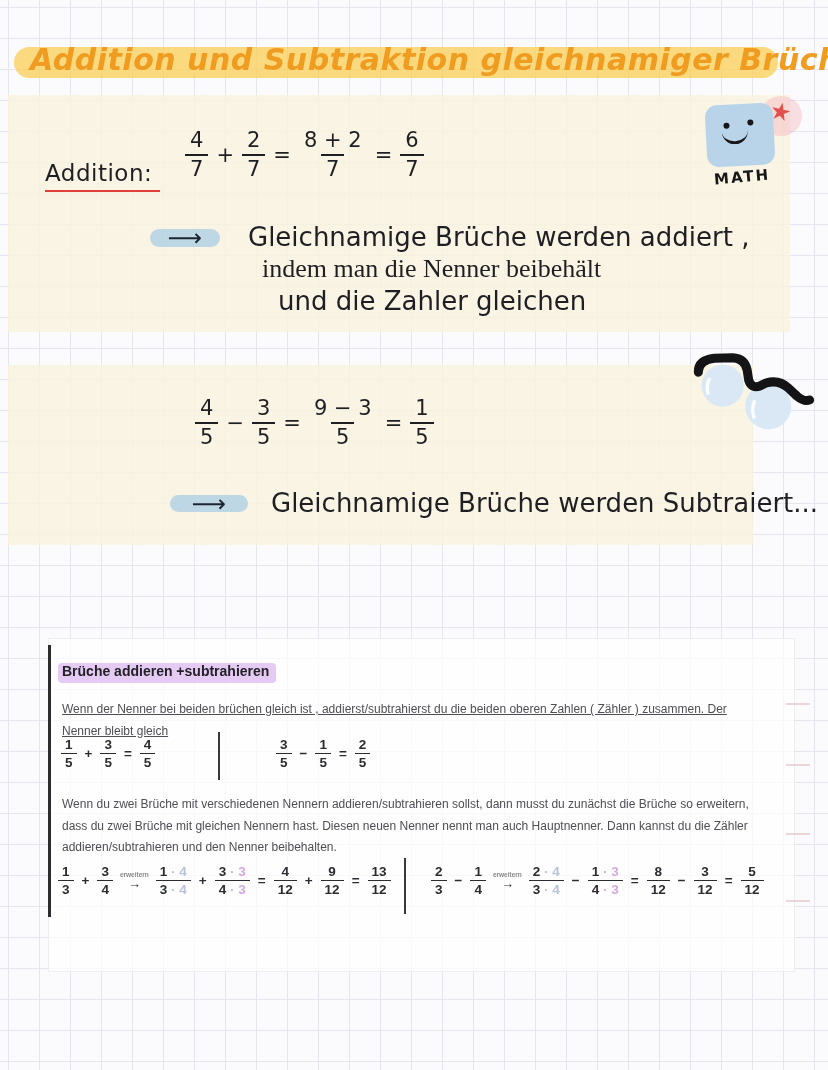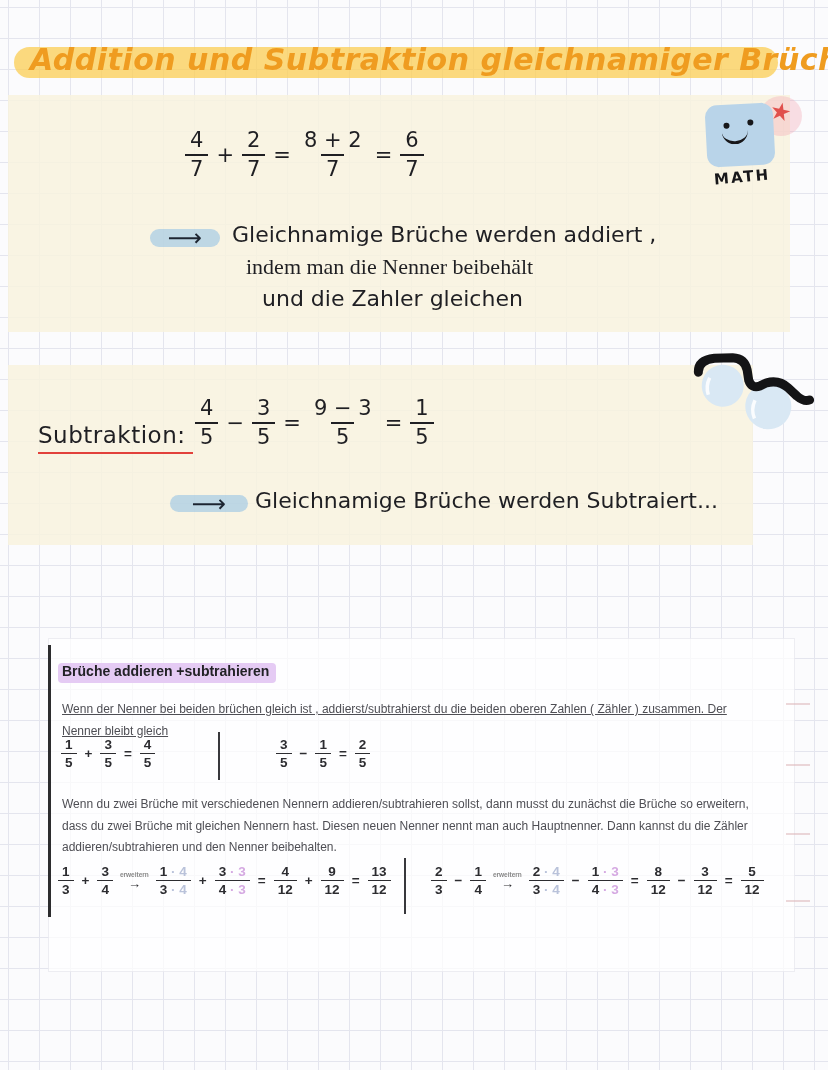--- a/index.html
+++ b/index.html
@@ -35,21 +35,21 @@
   .frac{display:inline-flex;flex-direction:column;align-items:center;margin:0 3px;}
   .fn{padding:0 5px 2px;white-space:nowrap;}
   .fd{border-top:2px solid #1f1f23;padding:1px 5px 0;white-space:nowrap;}
   .op{margin:0 5px;}
 
   
   .pill{border-radius:9px;background:rgba(150,195,228,.6);display:flex;
     align-items:center;justify-content:center;color:#1c2430;}
   .pill1{left:150px;top:229px;width:70px;height:18px;font-size:24px;}
   .pill2{left:170px;top:495px;width:78px;height:17px;font-size:24px;}
-  .note{font-size:22px;color:#1f1f23;white-space:nowrap;}
+  .note{font-size:26px;color:#1f1f23;white-space:nowrap;margin-left:16px;}
   .note-a1{left:232px;top:222px;}
   .note-a2{left:246px;top:254px;font-family:Liberation Serif, serif;}
   .note-a3{left:262px;top:286px;}
   .note-s{left:255px;top:488px;}
 
   
   .sticker{left:698px;top:96px;width:110px;height:96px;}
   .sticker .glow{position:absolute;left:62px;top:0;width:42px;height:40px;border-radius:50%;
     background:rgba(242,160,175,.32);}
   .sticker .folder{position:absolute;left:8px;top:8px;width:68px;height:62px;
@@ -96,20 +96,21 @@
 
 <div class="page">
 
   <div class="abs title-hl"></div>
   <div class="abs title">Addition und Subtraktion gleichnamiger Brüche</div>
 
   <div class="abs box1"></div>
 
   <div class="abs box2"></div>
 
+  <div class="abs hand-label lbl-add">Addition:</div>
   <div class="abs eq eq-hand eq-add">
       <span class="frac">
         <span class="fn"><span>4</span></span>
         <span class="fd"><span>7</span></span>
       </span>
       <span class="op">+</span>
       <span class="frac">
         <span class="fn"><span>2</span></span>
         <span class="fd"><span>7</span></span>
       </span>
@@ -134,21 +135,20 @@
     </div>
     <div class="star">★</div>
     <div class="cap">MATH</div>
   </div>
 
   <div class="abs pill pill1">⟶</div>
   <div class="abs note note-a1">Gleichnamige Brüche werden addiert ,</div>
   <div class="abs note note-a2">indem man die Nenner beibehält</div>
   <div class="abs note note-a3">und die Zahler gleichen</div>
 
-  <div class="abs hand-label lbl-sub">Subtraktion:</div>
   <div class="abs eq eq-hand eq-sub">
       <span class="frac">
         <span class="fn"><span>4</span></span>
         <span class="fd"><span>5</span></span>
       </span>
       <span class="op">−</span>
       <span class="frac">
         <span class="fn"><span>3</span></span>
         <span class="fd"><span>5</span></span>
       </span>

